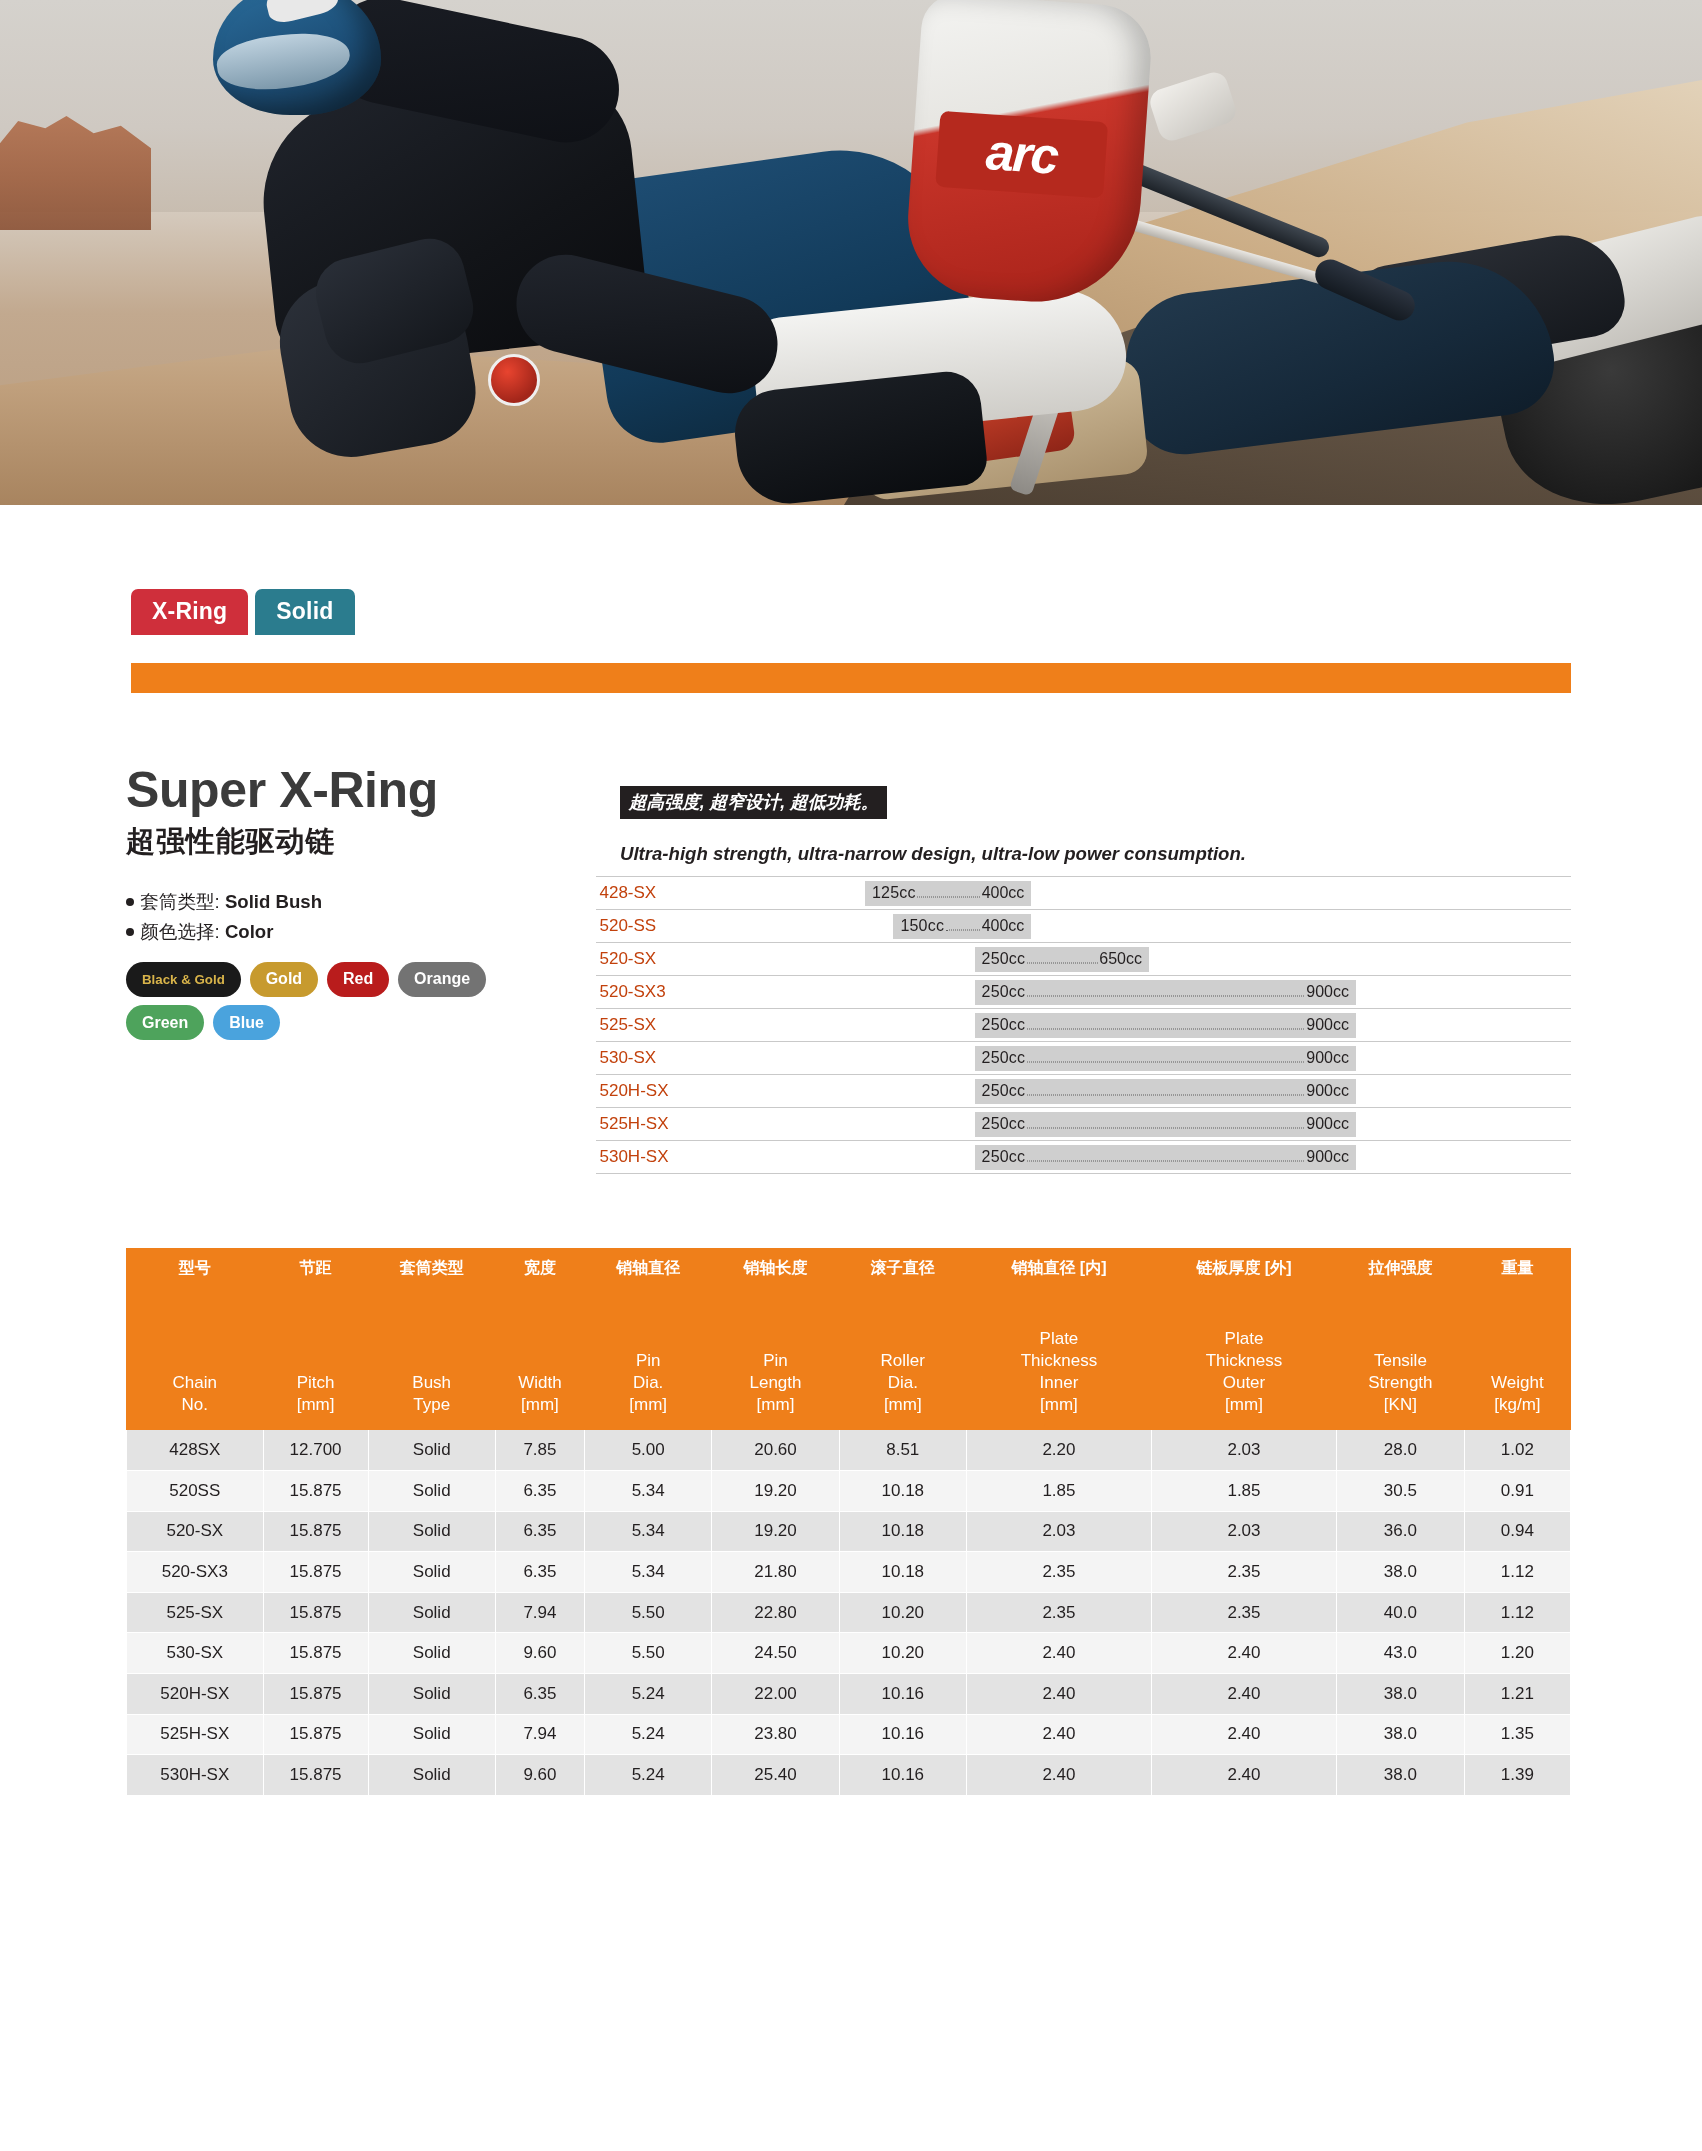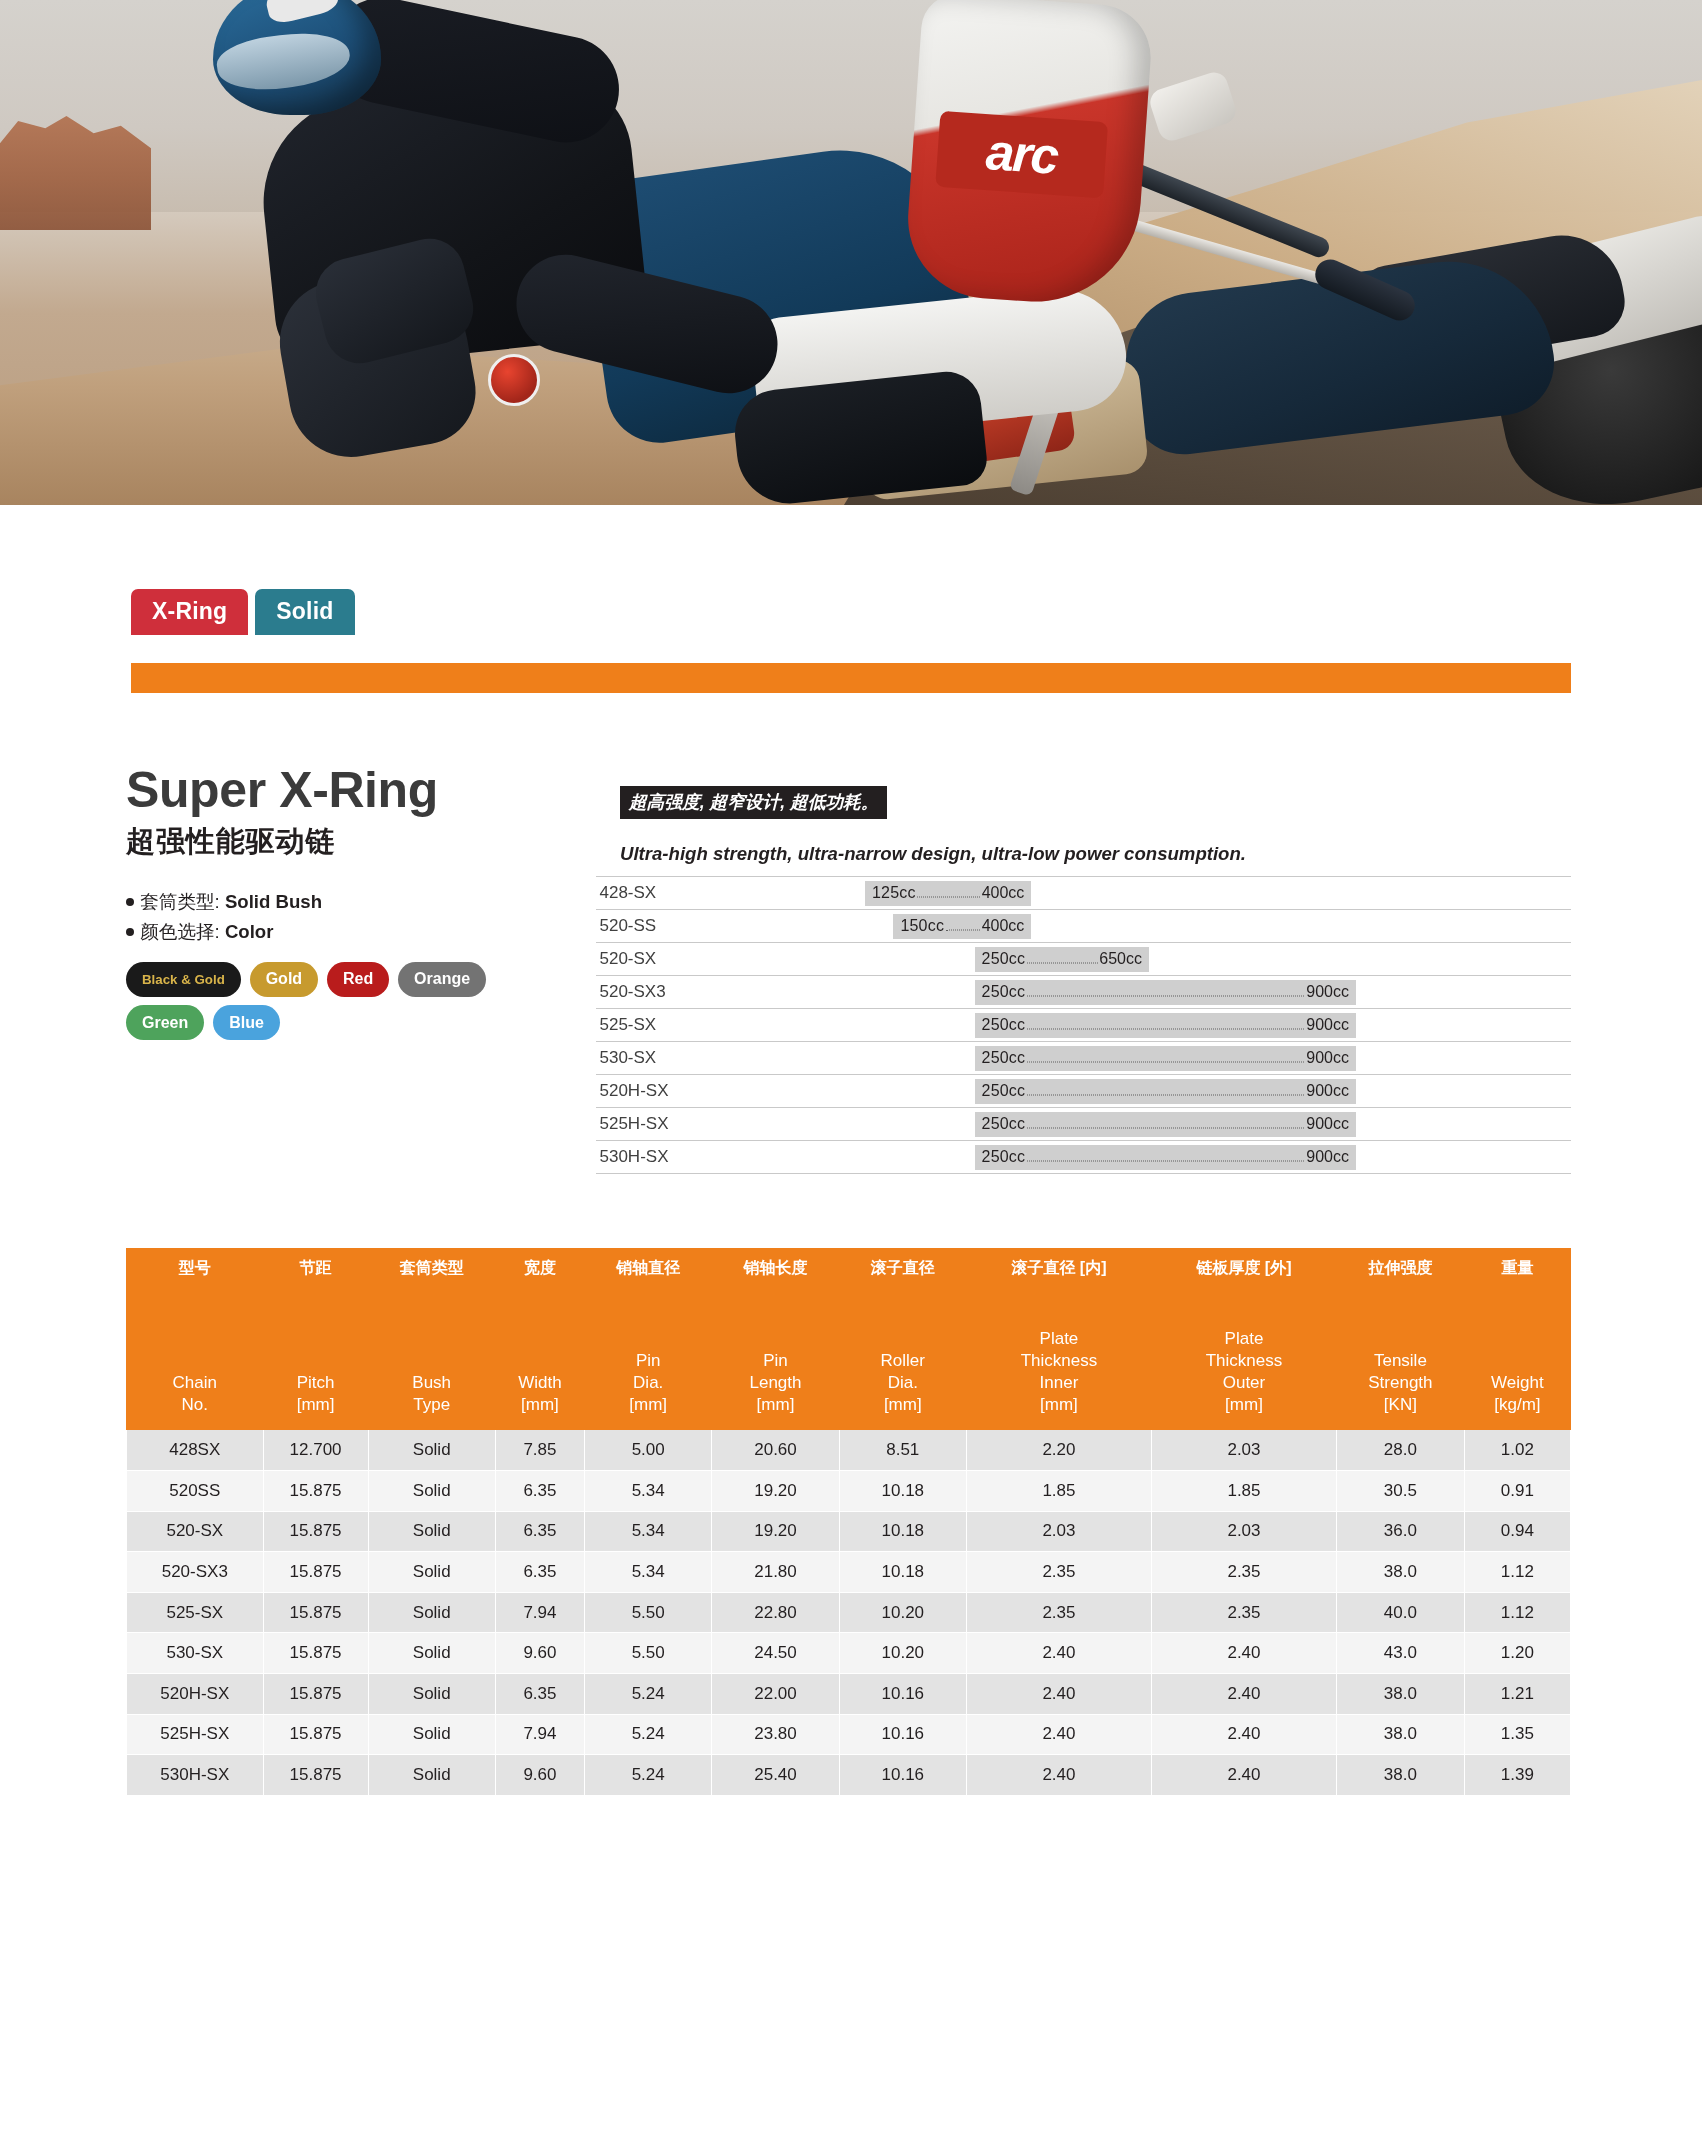--- a/index.html
+++ b/index.html
@@ -295,21 +295,21 @@
 
   .range-table {
     position: absolute; left: 596px; top: 876px;
     width: 975px;
     border-collapse: collapse;
     font-size: 17px;
   }
   .range-table tr { border-bottom: 0.9px solid #c9c9c9; }
   .range-table tr:first-child { border-top: 0.9px solid #c9c9c9; }
   .range-table td { padding: 0; height: 32px; vertical-align: middle; }
-  .range-table td.name { width: 160px; padding-left: 3.5px; color: #404040; margin-left: 44px; }
+  .range-table td.name { width: 160px; padding-left: 3.5px; color: #c2410c; margin-left: 44px; }
   .range-table td.track { position: relative; }
   .bar-wrap { position: relative; height: 32px; }
   .bar {
     position: absolute; top: 3.5px; height: 25px;
     background: #cfcfcf;
     display: flex; align-items: center; justify-content: space-between;
     padding: 0 7px;
     box-sizing: border-box;
     font-size: 16px;
     color: #231f20;
@@ -555,21 +555,21 @@
 <table class="spec-table">
   <thead>
       <tr>
         <th class="cn-row">型号</th>
         <th class="cn-row">节距</th>
         <th class="cn-row">套筒类型</th>
         <th class="cn-row">宽度</th>
         <th class="cn-row">销轴直径</th>
         <th class="cn-row">销轴长度</th>
         <th class="cn-row">滚子直径</th>
-        <th class="cn-row">滚子直径 [内]</th>
+        <th class="cn-row">销轴直径 [内]</th>
         <th class="cn-row">链板厚度 [外]</th>
         <th class="cn-row">拉伸强度</th>
         <th class="cn-row">重量</th>
       </tr>
       <tr>
         <th class="en-row">Chain<br>No.</th>
         <th class="en-row">Pitch<br>[mm]</th>
         <th class="en-row">Bush<br>Type</th>
         <th class="en-row">Width<br>[mm]</th>
         <th class="en-row">Pin<br>Dia.<br>[mm]</th>

